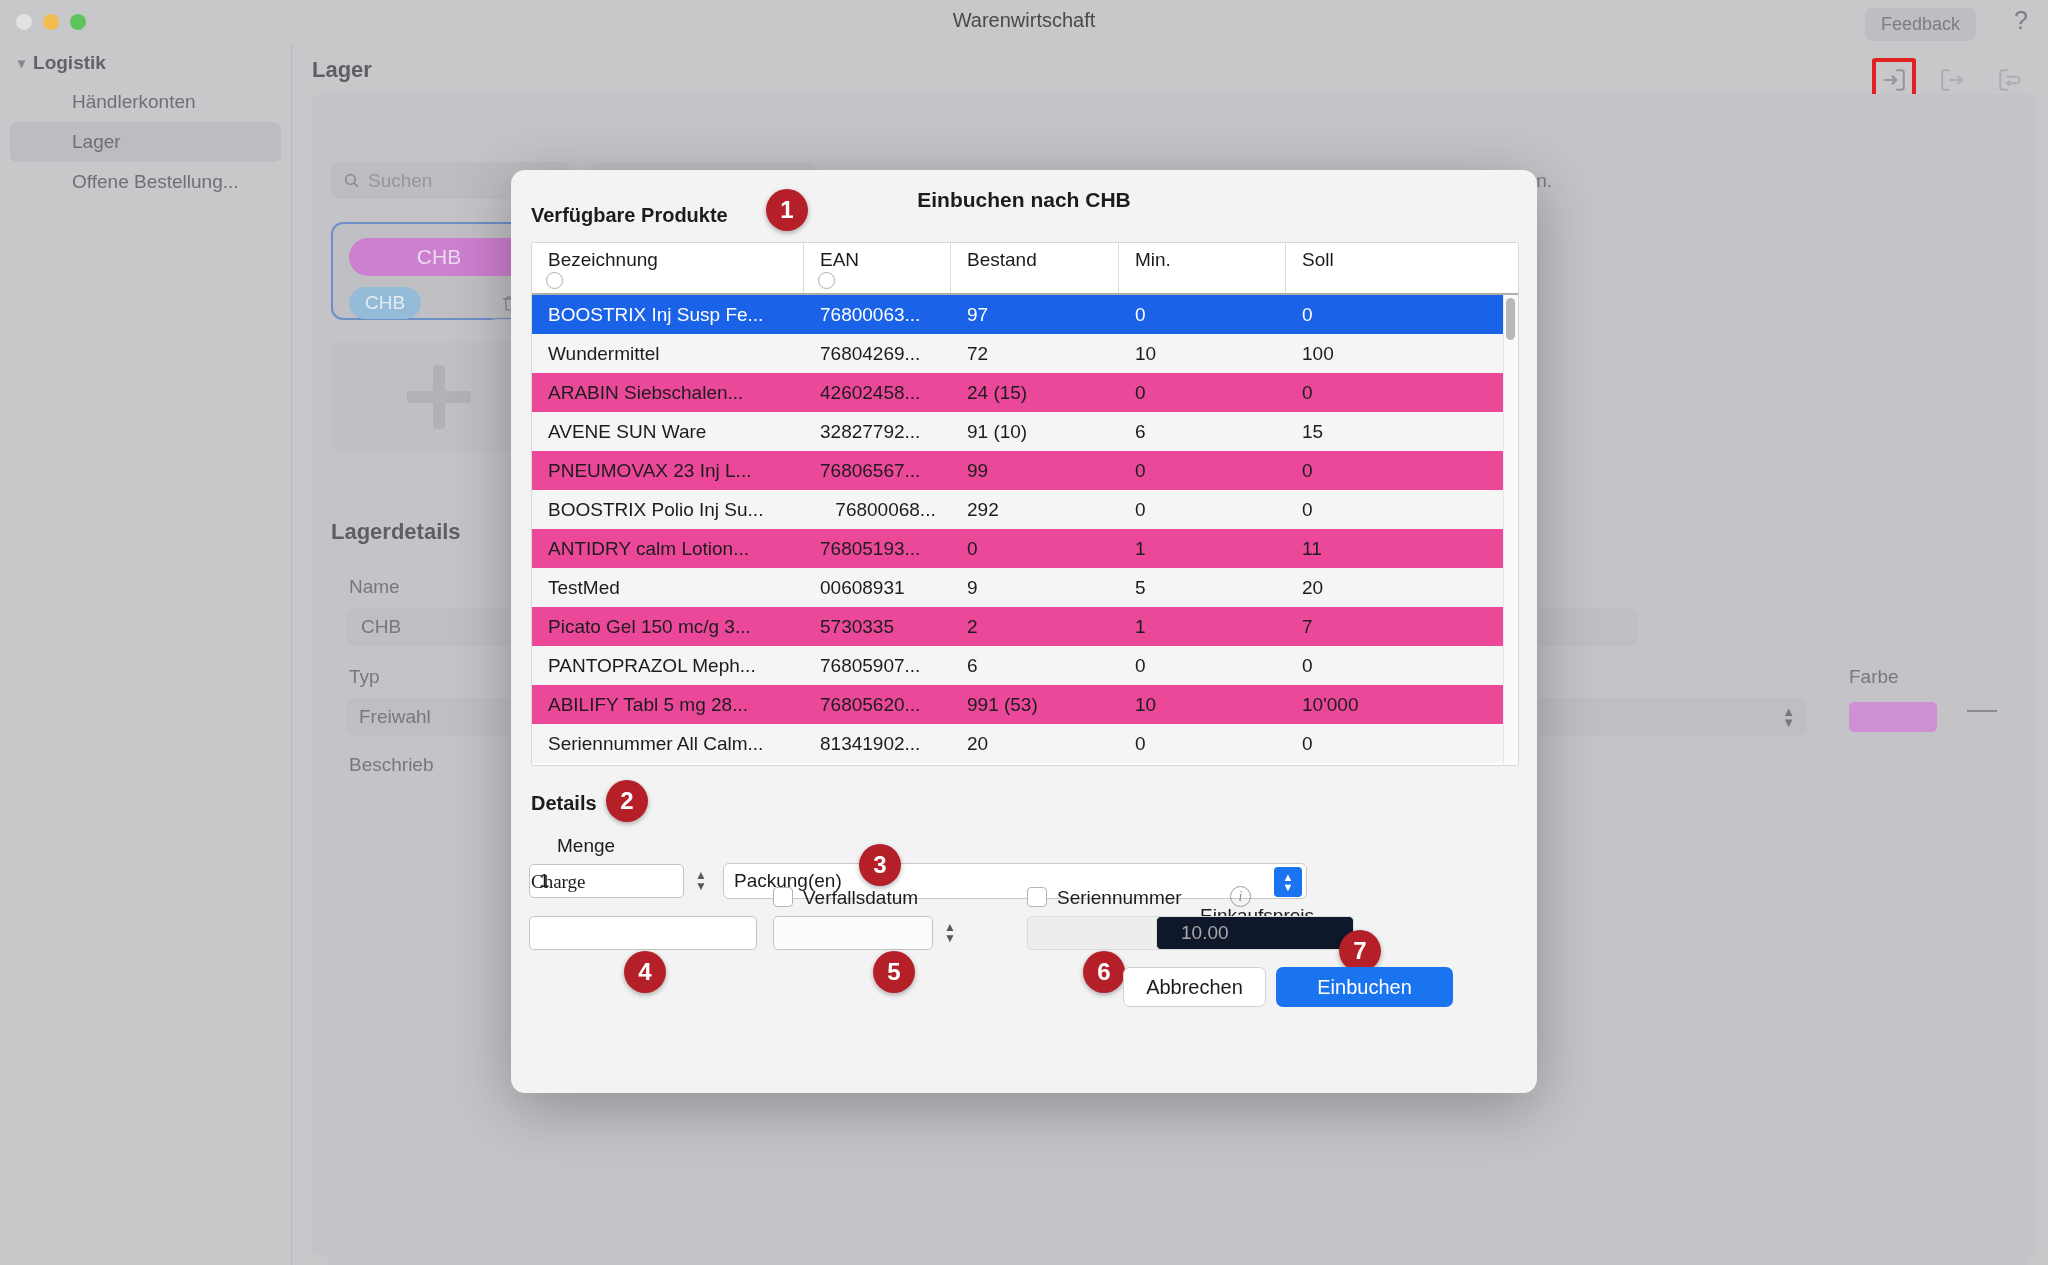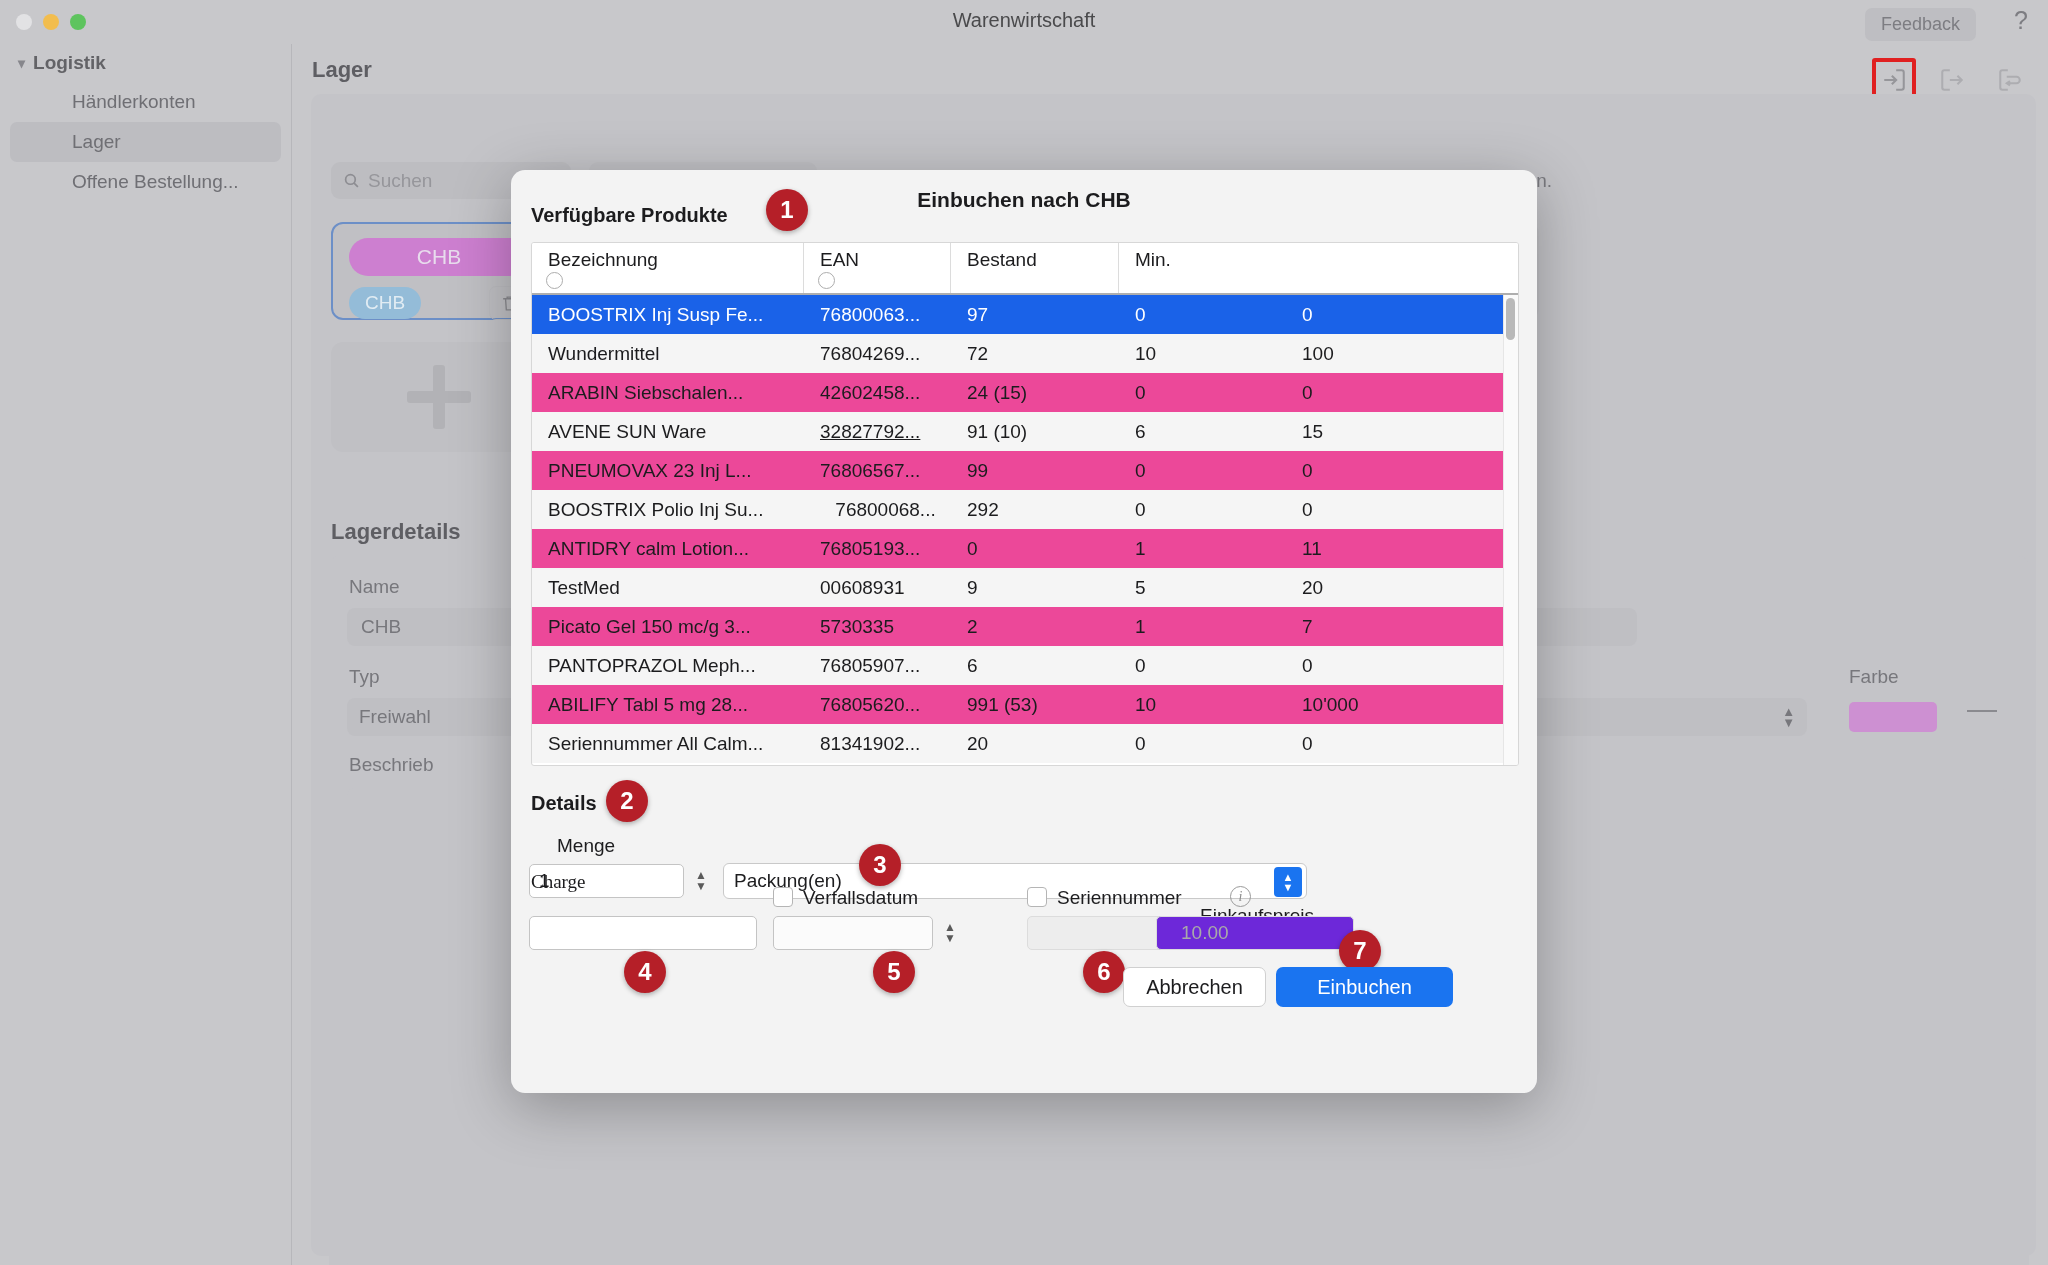--- a/index.html
+++ b/index.html
@@ -375,20 +375,23 @@
           <div class="th" style="width:147px;">
             <span>EAN</span>
             <span class="radio"></span>
           </div>
           <div class="th" style="width:168px;">
             <span>Bestand</span>
           </div>
           <div class="th" style="width:167px;">
             <span>Min.</span>
           </div>
+          <div class="th" style="width:216px;">
+            <span>Soll</span>
+          </div>
         </div>
         <div class="tbl-body" id="tbl-body">
             <div class="tr sel">
               <div class="td" style="width: 272px;">BOOSTRIX Inj Susp Fe...</div>
               <div class="td" style="width: 147px;">76800063...</div>
               <div class="td" style="width: 168px;">97</div>
               <div class="td" style="width: 167px;">0</div>
               <div class="td" style="width: 216px;">0</div>
             </div>
             <div class="tr odd">
@@ -400,21 +403,21 @@
             </div>
             <div class="tr even">
               <div class="td" style="width: 272px;">ARABIN Siebschalen...</div>
               <div class="td" style="width: 147px;">42602458...</div>
               <div class="td" style="width: 168px;">24 (15)</div>
               <div class="td" style="width: 167px;">0</div>
               <div class="td" style="width: 216px;">0</div>
             </div>
             <div class="tr odd">
               <div class="td" style="width: 272px;">AVENE SUN Ware</div>
-              <div class="td" style="width: 147px; text-decoration: underline;">32827792...</div>
+              <div class="td" style="width: 147px;">32827792...</div>
               <div class="td" style="width: 168px;">91 (10)</div>
               <div class="td" style="width: 167px;">6</div>
               <div class="td" style="width: 216px;">15</div>
             </div>
             <div class="tr even">
               <div class="td" style="width: 272px;">PNEUMOVAX 23 Inj L...</div>
               <div class="td" style="width: 147px;">76806567...</div>
               <div class="td" style="width: 168px;">99</div>
               <div class="td" style="width: 167px;">0</div>
               <div class="td" style="width: 216px;">0</div>
@@ -502,21 +505,21 @@
       </div>
       <div class="badge" style="left:362px;top:781px;">5</div>
 
       <div class="cbx" style="left:516px;top:717px;"></div>
       <div class="txt" style="left:546px;top:717px;">Seriennummer</div>
       <div class="inp" style="left:516px;top:746px;width:196px;background:#ededed;border-color:#dcdcdc;"></div>
       <div class="badge" style="left:572px;top:781px;">6</div>
 
       <div class="txt" style="left:645px;top:735px;margin-left:44px;">Einkaufspreis</div>
       <div class="info-i" style="left:719px;top:716px;">i</div>
-      <div class="inp ph" style="left:645px;top:746px;width:198px;background:#6d28d9;border-color:#dcdcdc;padding-left:24px;">10.00</div>
+      <div class="inp ph" style="left:645px;top:746px;width:198px;background:#0f172a;border-color:#dcdcdc;padding-left:24px;">10.00</div>
       <div class="badge" style="left:828px;top:760px;">7</div>
 
       <div class="btn secondary" style="left:612px;top:797px;width:143px;">Abbrechen</div>
       <div class="btn primary" style="left:765px;top:797px;width:177px;">Einbuchen</div>
 
     </div>
   </div>
 
 </div>
 

